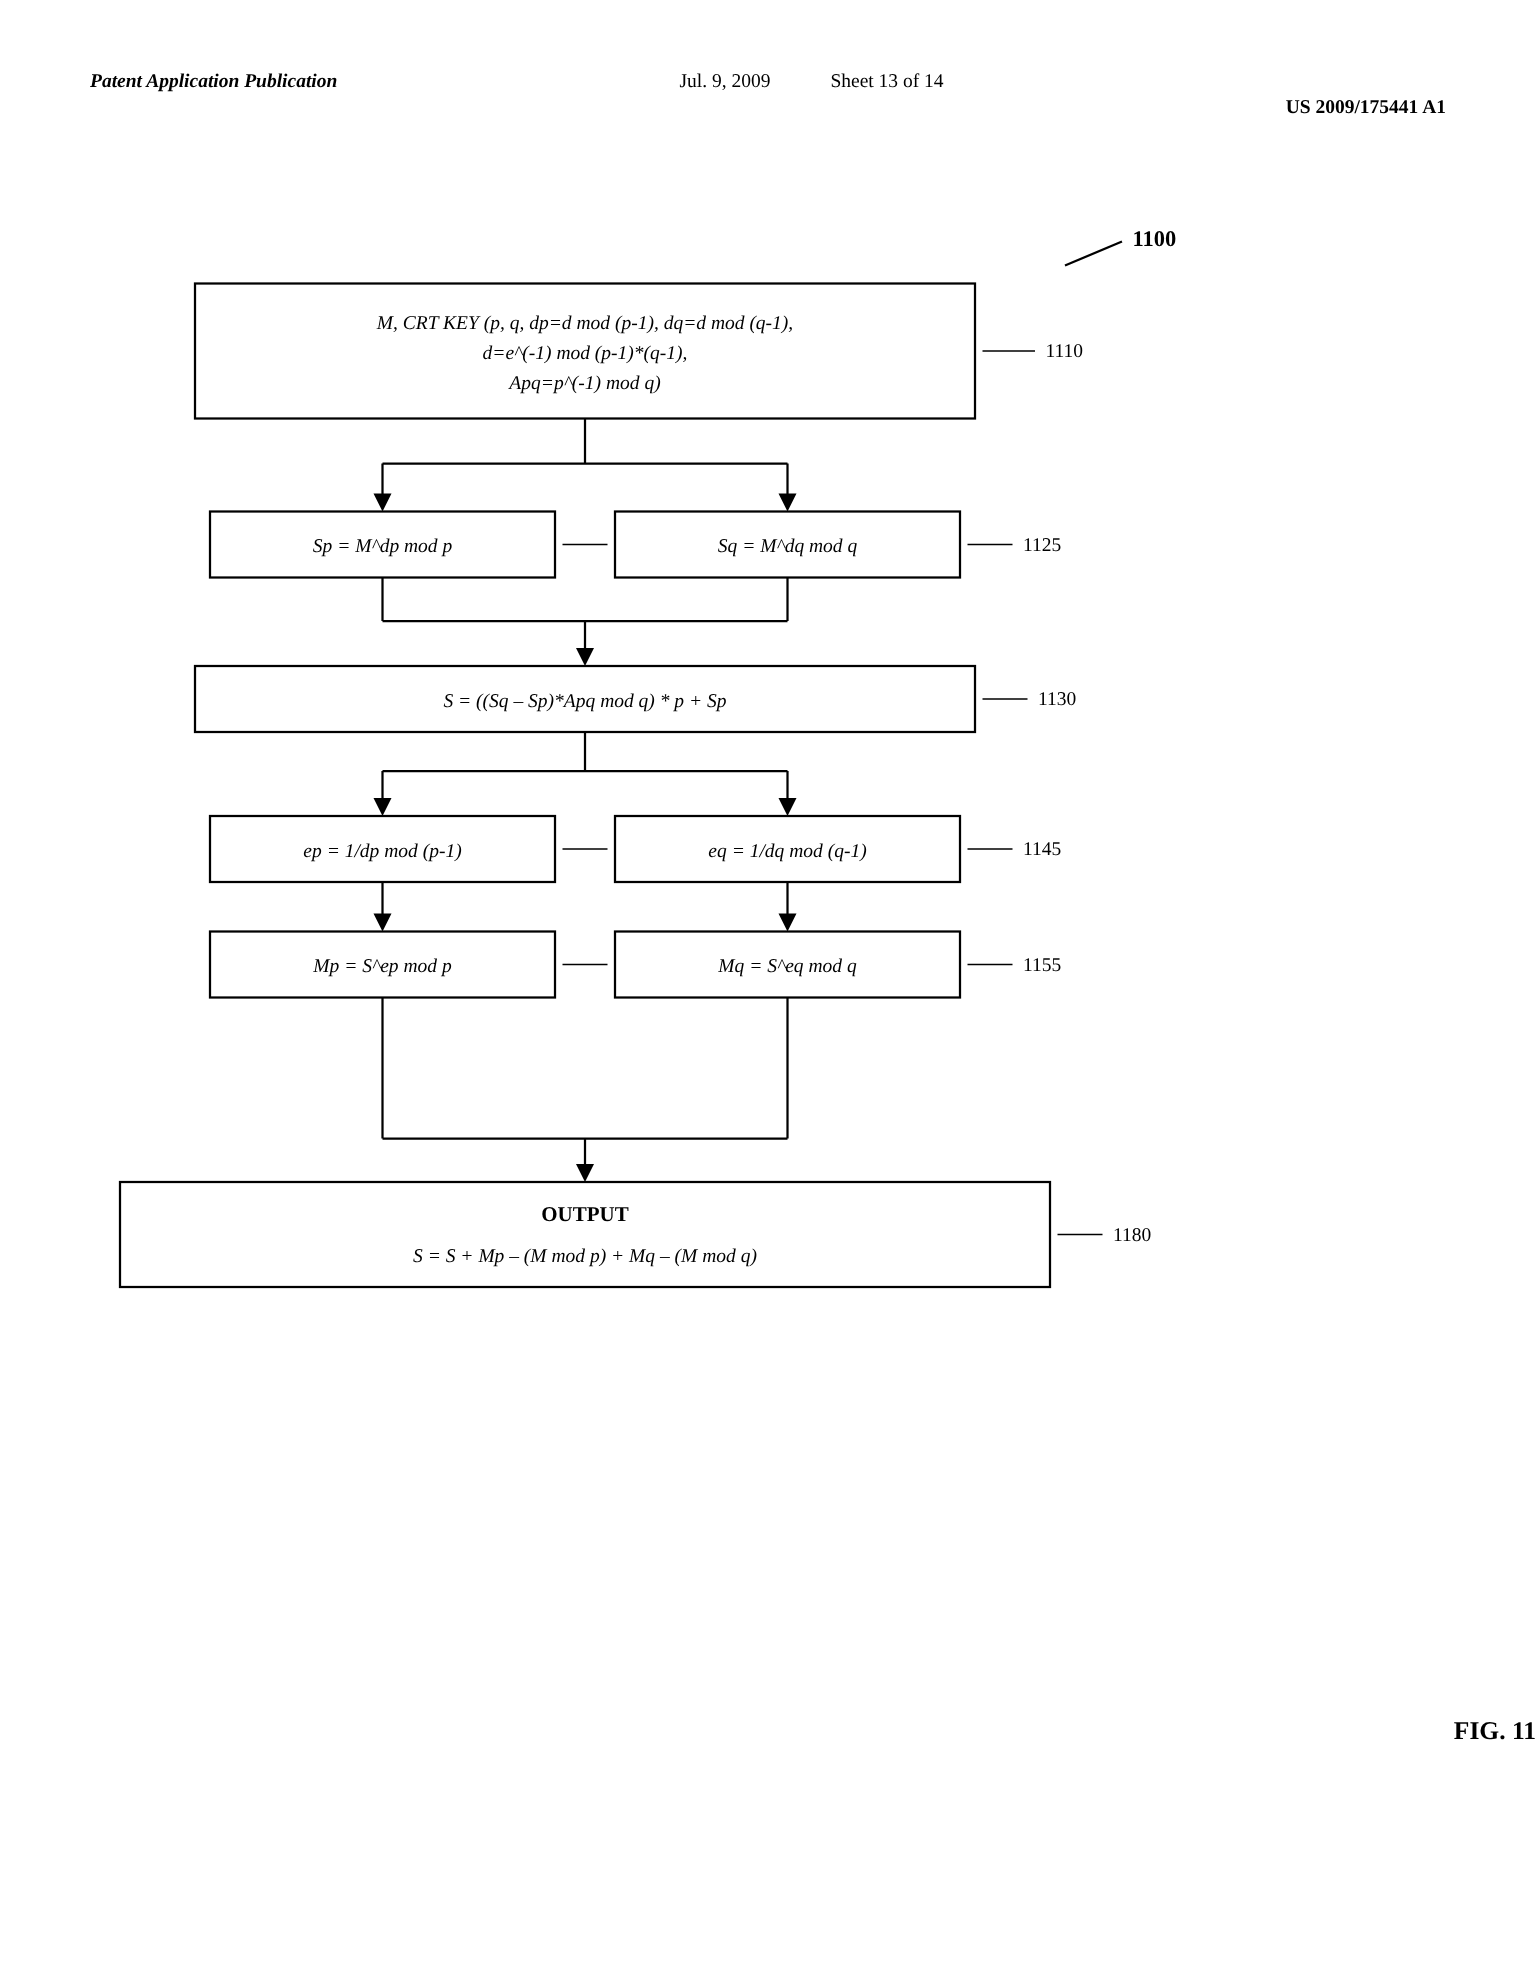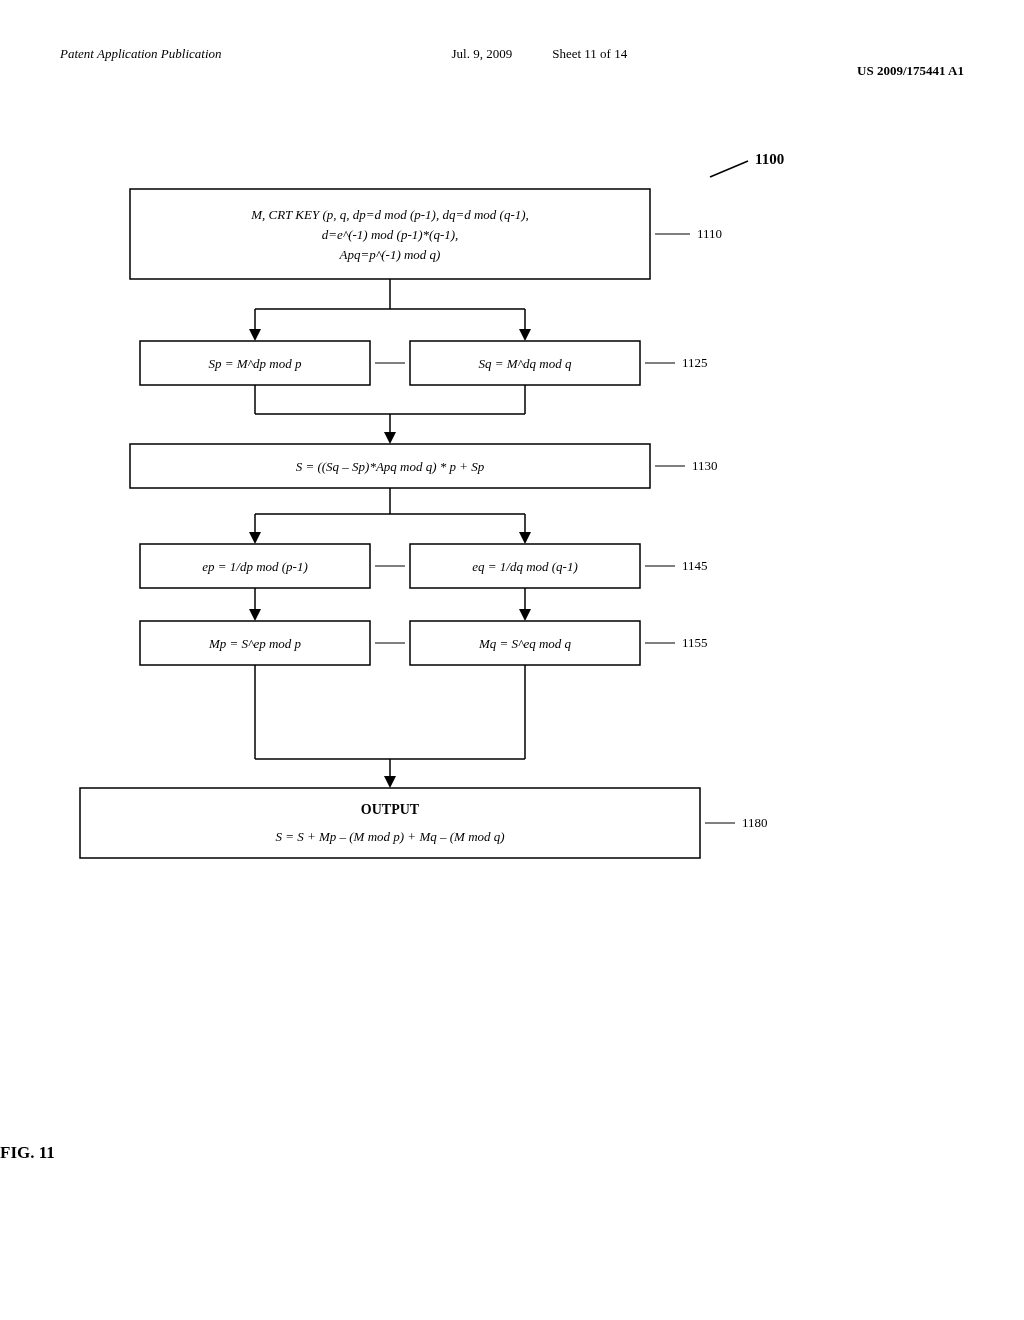--- a/index.html
+++ b/index.html
@@ -14,40 +14,40 @@
 
     .header {
       display: flex;
       justify-content: space-between;
       align-items: center;
       padding: 28px 60px 10px 60px;
       font-size: 13px;
     }
 
     .header-left {
-      font-weight: normal;
+      font-weight: bold;
       font-style: italic;
     }
 
     .header-center {
       display: flex;
       gap: 40px;
       font-size: 13px;
       align-items: center;
     }
 
     .header-right {
       font-weight: bold;
       font-size: 13px;
       margin-top: 35px;
     }
 
     
     .fig-caption {
-      text-align: left;
+      text-align: right;
       font-size: 17px;
       font-weight: bold;
       margin-top: 40px;
     }
 
     
     .svg-container {
       margin-top: 30px;
     }
 
@@ -55,21 +55,21 @@
       font-family: 'Times New Roman', Times, serif;
     }
   </style>
 </head>
 <body>
 
 <div class="header">
   <div class="header-left">Patent Application Publication</div>
   <div class="header-center">
     <span>Jul. 9, 2009</span>
-    <span>Sheet 11 of 14</span>
+    <span>Sheet 13 of 14</span>
   </div>
   <div class="header-right">US 2009/175441 A1</div>
 </div>
 
 <div class="svg-container">
   <svg width="900" height="980" viewBox="0 0 900 980" xmlns="http://www.w3.org/2000/svg">
 
     <line x1="710" y1="58" x2="748" y2="42" stroke="#000" stroke-width="1.5"></line>
     <text x="755" y="45" font-size="15" font-weight="bold" font-family="Times New Roman, serif">1100</text>
 

